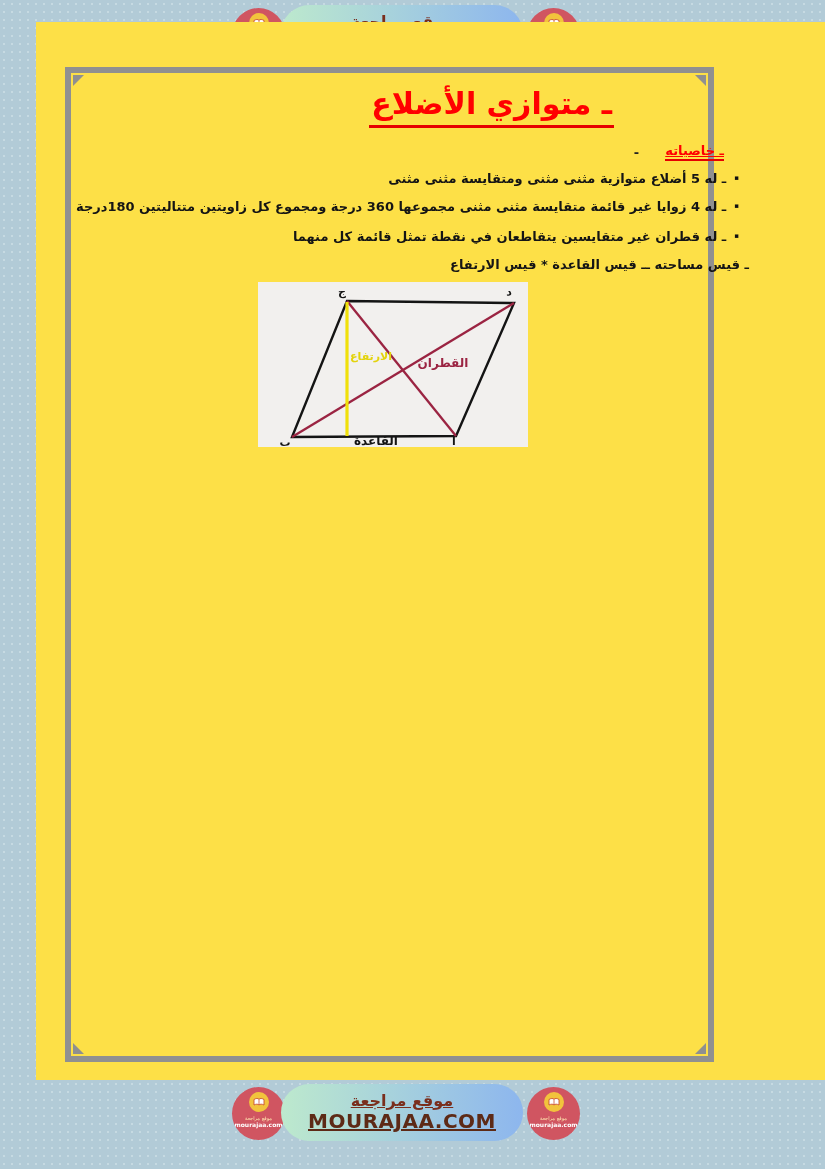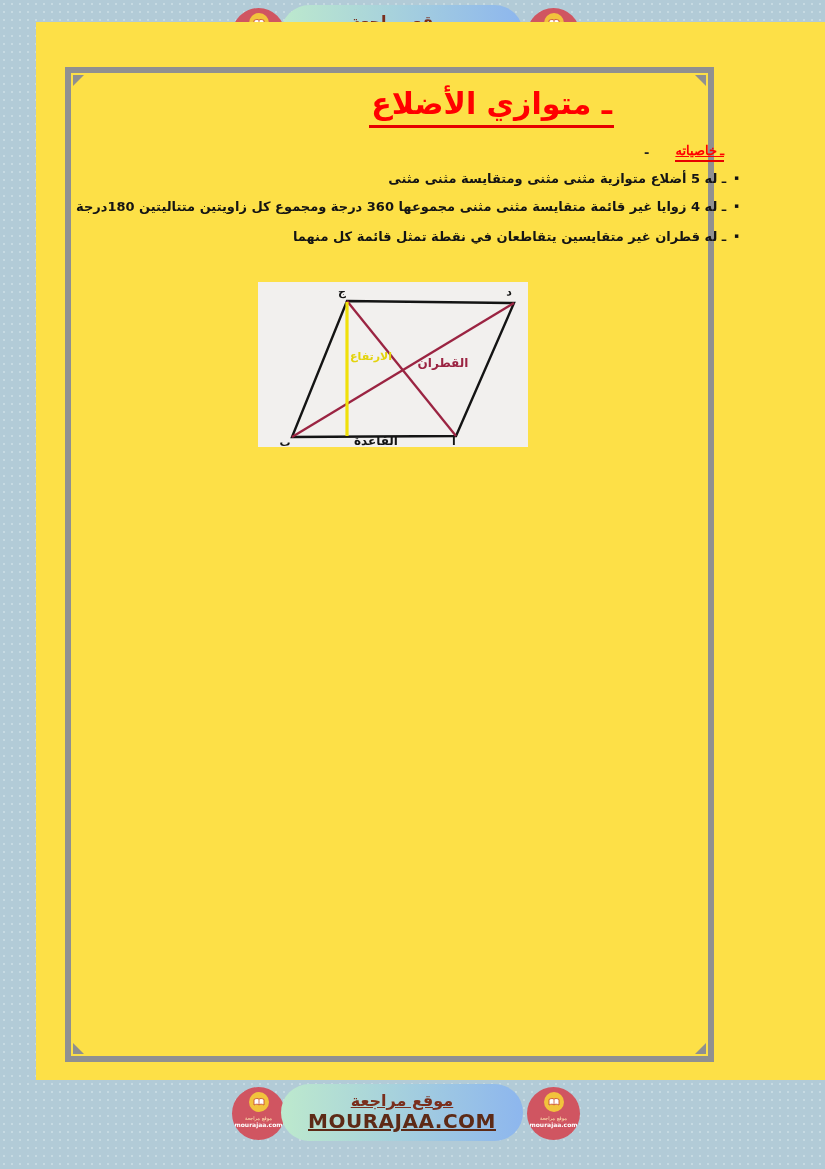--- a/index.html
+++ b/index.html
@@ -29,21 +29,21 @@
     position:absolute;right:226px;top:64px;direction:rtl;
     font-size:30px;font-weight:bold;color:#ff0000;
     border-bottom:3px solid #e60000;padding:0 2px 4px 2px;white-space:nowrap;
   }
   .section-row{
     position:absolute;right:116px;top:121px;direction:rtl;
     display:flex;align-items:center;gap:26px;white-space:nowrap;
   }
   .section-heading{
     color:#ff0000;font-weight:bold;font-size:13px;
-    text-decoration:underline;border-bottom:2px solid #e60000;padding-bottom:1px;font-family:Liberation Serif, serif;
+    text-decoration:underline;border-bottom:2px solid #e60000;padding-bottom:1px;
   }
   .section-dash{color:#222;font-weight:bold;font-size:13px;}
 
   .bullet-row{
     position:absolute;right:101px;direction:rtl;
     display:flex;align-items:center;gap:8px;white-space:nowrap;
     font-size:13px;font-weight:bold;color:#151515;
   }
   .bullet-marker{font-size:7px;line-height:1;color:#111;}
   .b1{top:149px;} .b2{top:177px;} .b3{top:207px;}
@@ -133,20 +133,21 @@
   </div>
   <div class="bullet-row b2">
     <span class="bullet-marker">▪</span>
     <span>ـ له 4 زوايا غير قائمة متقايسة مثنى مثنى مجموعها 360 درجة ومجموع كل زاويتين متتاليتين 180درجة</span>
   </div>
   <div class="bullet-row b3">
     <span class="bullet-marker">▪</span>
     <span>ـ له قطران غير متقايسين يتقاطعان في نقطة تمثل قائمة كل منهما</span>
   </div>
 
+  <div class="formula-row">ـ قيس مساحته ــ قيس القاعدة * قيس الارتفاع</div>
 
   <div class="figure-box">
     <svg viewBox="0 0 270 165" width="270" height="165">
       <polygon points="89,19 256,21 198,154 34,155" fill="none" stroke="#141414" stroke-width="2.4"></polygon>
       <line x1="89" y1="19" x2="198" y2="154" stroke="#9b2442" stroke-width="2.3"></line>
       <line x1="34" y1="155" x2="256" y2="21" stroke="#9b2442" stroke-width="2.3"></line>
       <line x1="89" y1="20" x2="89" y2="154" stroke="#f0e00a" stroke-width="3.2"></line>
       <text class="fig-label" x="84" y="13" font-size="11" text-anchor="middle" fill="#141414">ج</text>
       <text class="fig-label" x="251" y="14" font-size="11" text-anchor="middle" fill="#141414">د</text>
       <text class="fig-label" x="27" y="164" font-size="11" text-anchor="middle" fill="#141414">ب</text>

